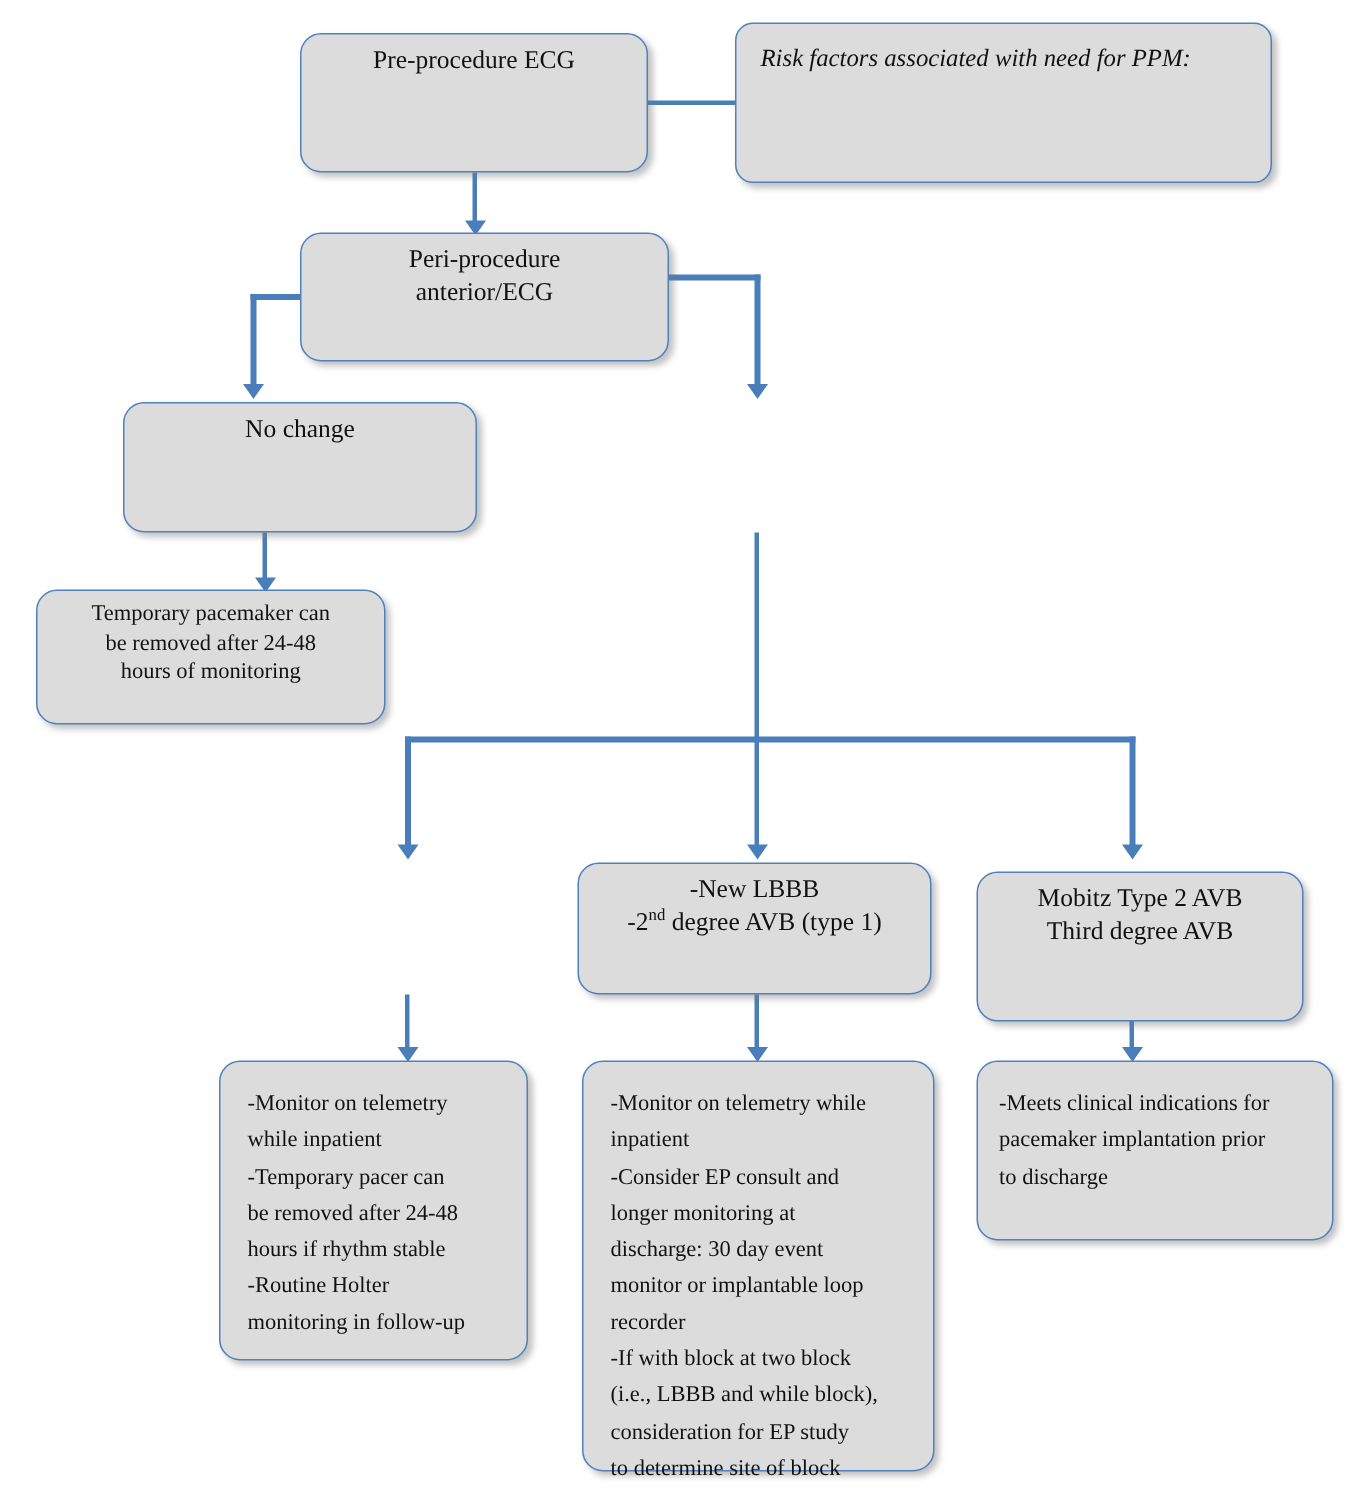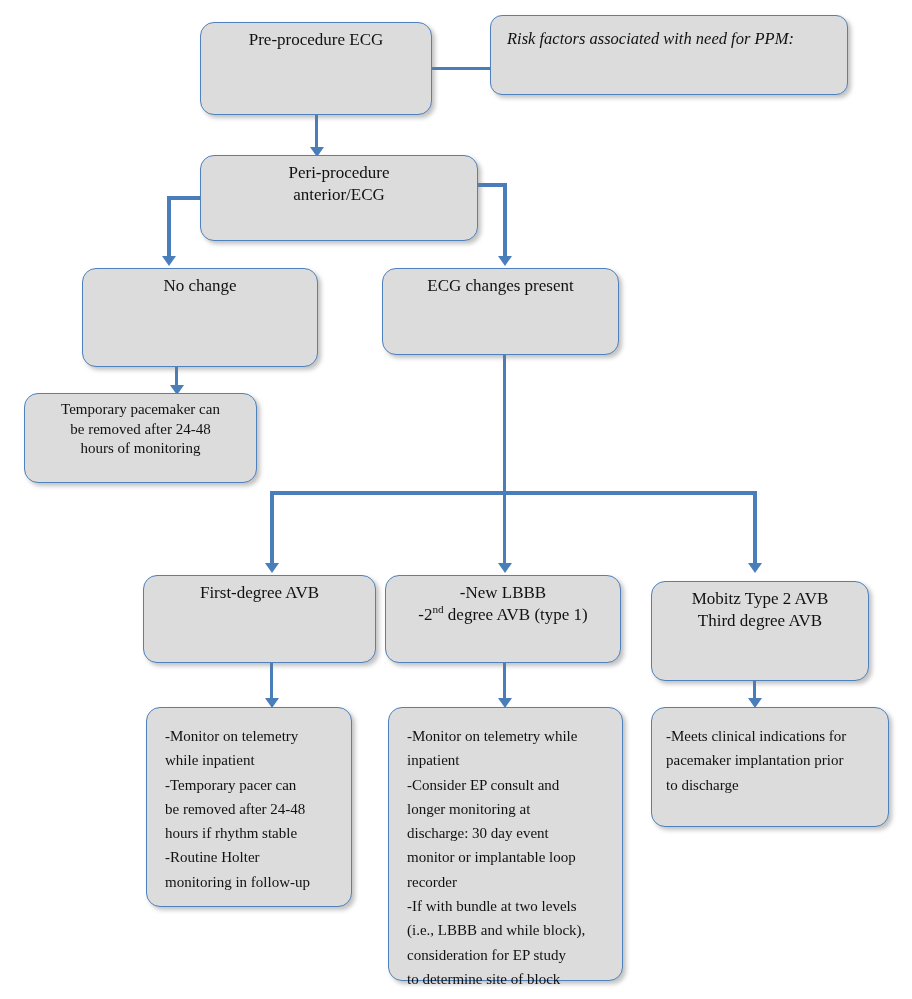--- a/index.html
+++ b/index.html
@@ -121,52 +121,46 @@
   <div class="conn vline" style="left:503px; top:663px; height:40px;"></div>
   <div class="arrowhead" style="left:497.5px; top:698px;"></div>
 
   <div class="conn vline" style="left:753px; top:663px; height:40px;"></div>
   <div class="arrowhead" style="left:747.5px; top:698px;"></div>
 
   <div class="node t-17" style="left:200px; top:22px; width:232px; height:93px;">
     <span class="node-text">Pre-procedure ECG</span>
   </div>
 
-  <div class="node left-align top-align" style="left:490px; top:15px; width:358px; height:80px; padding:12px 10px 10px 16px; border-radius:12px;">
+  <div class="node left-align top-align" style="left:490px; top:15px; width:358px; height:107px; padding:12px 10px 10px 16px; border-radius:12px;">
     <div style="width:100%;">
       <p class="risk-title">Risk factors associated with need for PPM:</p>
     </div>
   </div>
 
-  <div class="node t-17" style="left:200px; top:155px; width:278px; height:86px;">
+  <div class="node t-17" style="left:200px; top:155px; width:246px; height:86px;">
     <span class="node-text">
       <span>Peri-procedure</span><br>
       <span>anterior/ECG</span>
     </span>
   </div>
 
-  <div class="node t-17" style="left:82px; top:268px; width:236px; height:99px;">
+  <div class="node t-17" style="left:82px; top:268px; width:236px; height:87px;">
     <span class="node-text">No change</span>
   </div>
 
-  <div class="node t-17" style="left:382px; top:268px; width:237px; height:87px;">
-    <span class="node-text">ECG changes present</span>
-  </div>
 
   <div class="node t-15" style="left:24px; top:393px; width:233px; height:90px;">
     <span class="node-text">
       <span>Temporary pacemaker can</span><br>
       <span>be removed after 24-48</span><br>
       <span>hours of monitoring</span>
     </span>
   </div>
 
-  <div class="node t-17" style="left:143px; top:575px; width:233px; height:88px;">
-    <span class="node-text">First-degree  AVB</span>
-  </div>
 
   <div class="node t-17" style="left:385px; top:575px; width:236px; height:88px;">
     <span class="node-text">
       <span>-New LBBB</span><br>
       <span><span>-2</span><sup>nd</sup><span> degree AVB (type 1)</span></span>
     </span>
   </div>
 
   <div class="node t-17" style="left:651px; top:581px; width:218px; height:100px;">
     <span class="node-text">
@@ -189,21 +183,21 @@
 
   <div class="node left-align top-align t-15 lh-wide" style="left:388px; top:707px; width:235px; height:274px; padding:16px 10px 0 18px;">
     <span class="node-text">
       <span>-Monitor on telemetry while</span><br>
       <span>inpatient</span><br>
       <span>-Consider EP consult and</span><br>
       <span>longer monitoring at</span><br>
       <span>discharge: 30 day event</span><br>
       <span>monitor or implantable loop</span><br>
       <span>recorder</span><br>
-      <span>-If with bundle at two levels</span><br>
+      <span>-If with block at two block</span><br>
       <span>(i.e., LBBB and while block),</span><br>
       <span>consideration for EP study</span><br>
       <span>to determine site of block</span>
     </span>
   </div>
 
   <div class="node left-align top-align t-15 lh-wide" style="left:651px; top:707px; width:238px; height:120px; padding:16px 10px 12px 14px;">
     <span class="node-text">
       <span>-Meets clinical indications for</span><br>
       <span>pacemaker implantation  prior</span><br>

